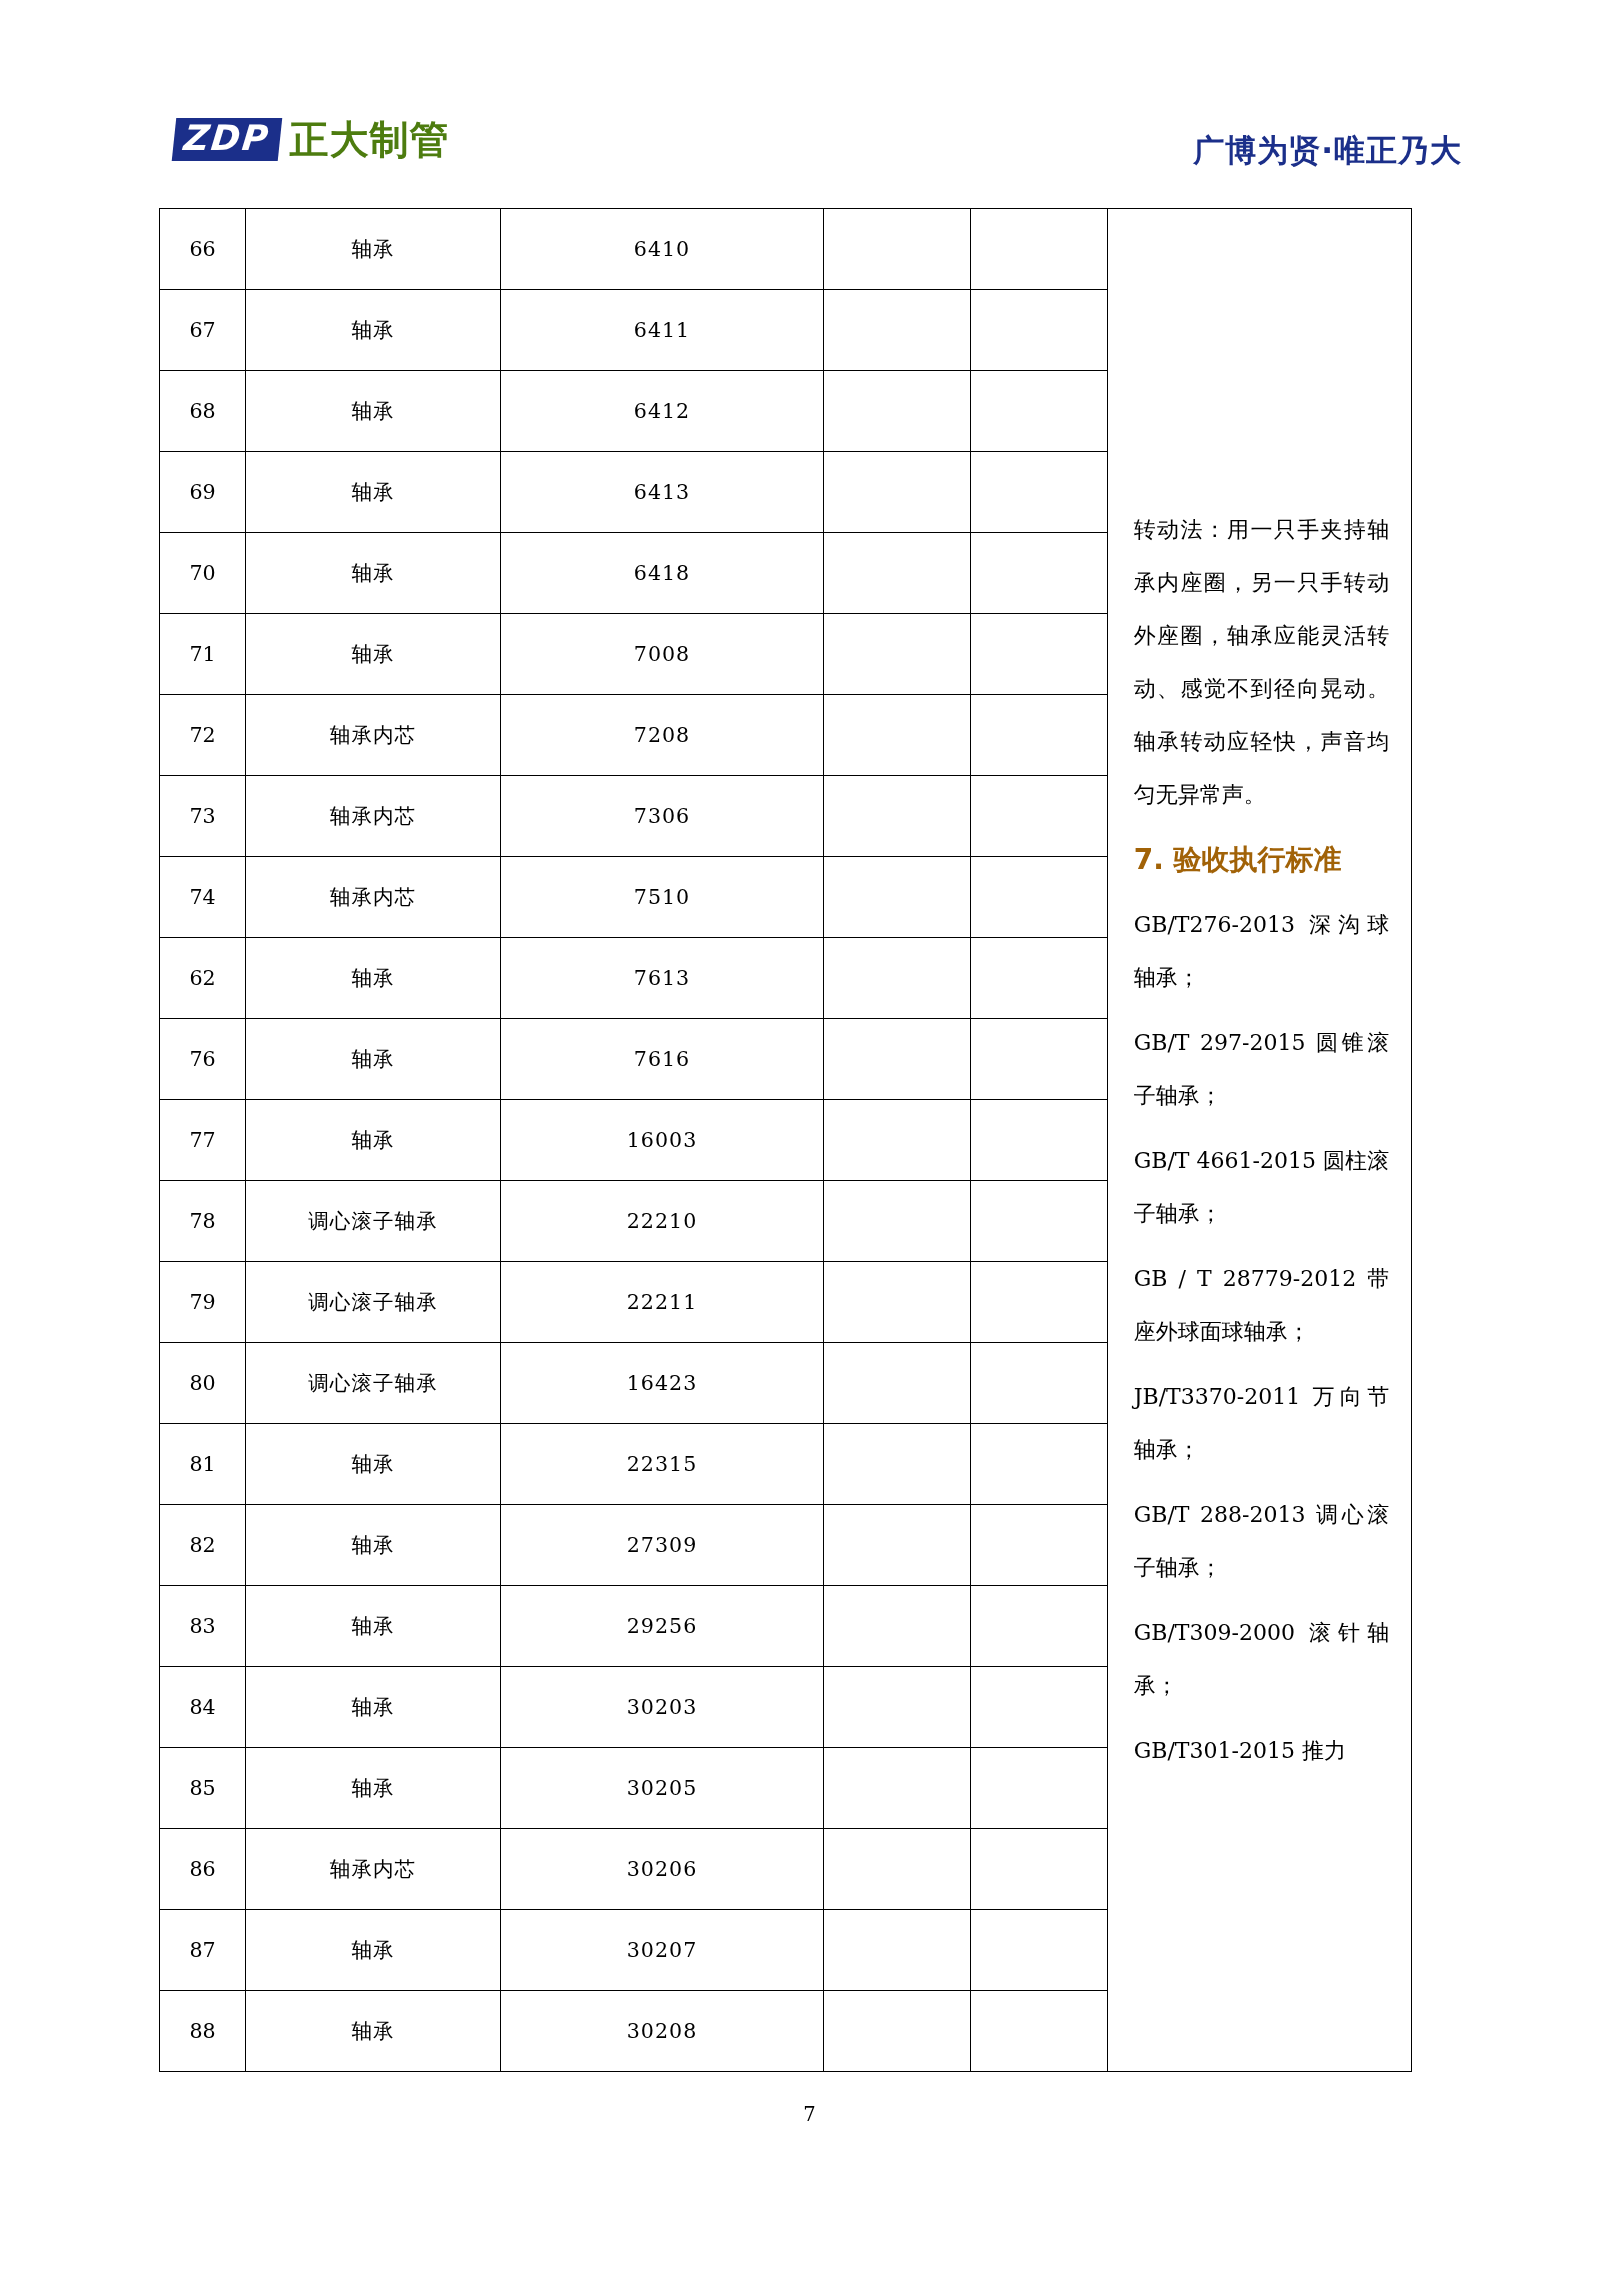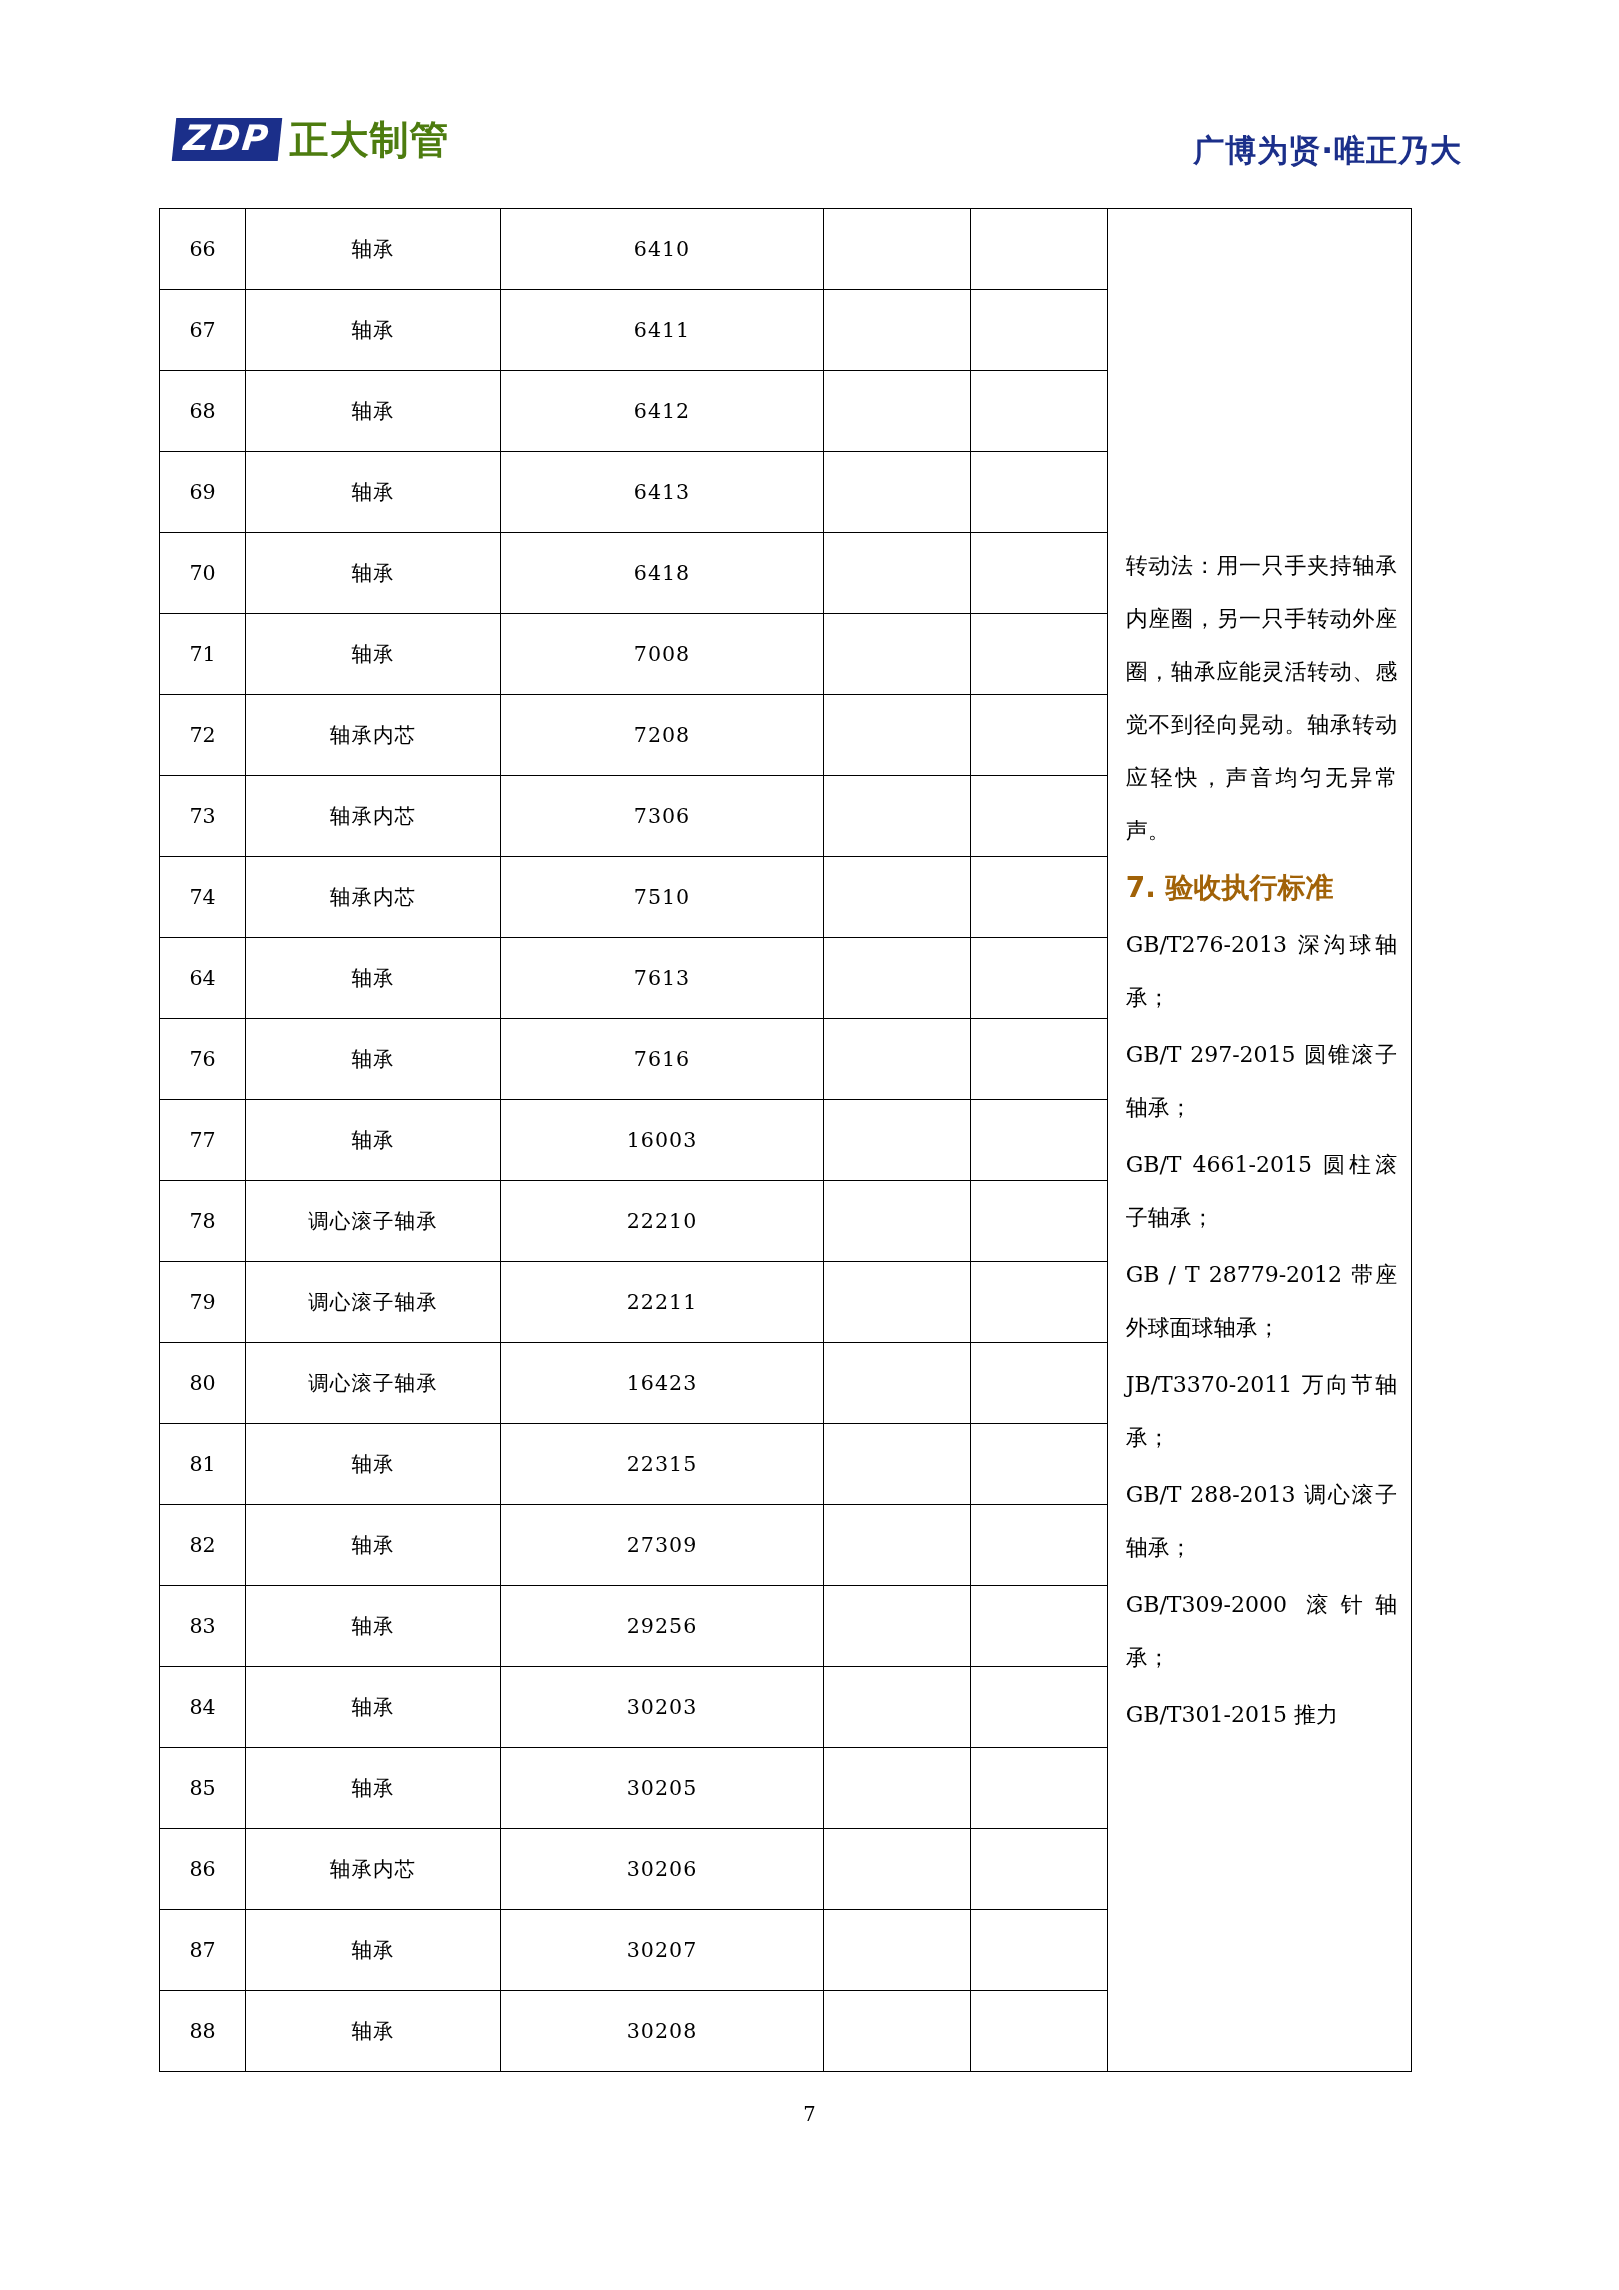--- a/index.html
+++ b/index.html
@@ -107,21 +107,21 @@
     padding: 0 9.8px 0 13.7px !important;
   }
   .notes-inner {
     font-size: 22px;
     line-height: 53px;
     color: #000;
     font-family: "DejaVu Serif", serif;
     text-align: justify;
   }
   .notes-inner p {
-    margin: 4px;
+    margin: 12px;
   }
   .notes-heading {
     color: #a16207;
     font-weight: bold;
     font-family: "DejaVu Sans", sans-serif;
     font-size: 28px;
     line-height: 53px;
   }
 
   
@@ -231,21 +231,21 @@
           <td></td>
         </tr>
         <tr>
           <td class="cell-no">74</td>
           <td class="cell-name">轴承内芯</td>
           <td class="cell-model">7510</td>
           <td></td>
           <td></td>
         </tr>
         <tr>
-          <td class="cell-no">64</td>
+          <td class="cell-no">62</td>
           <td class="cell-name">轴承</td>
           <td class="cell-model">7613</td>
           <td></td>
           <td></td>
         </tr>
         <tr>
           <td class="cell-no">76</td>
           <td class="cell-name">轴承</td>
           <td class="cell-model">7616</td>
           <td></td>

